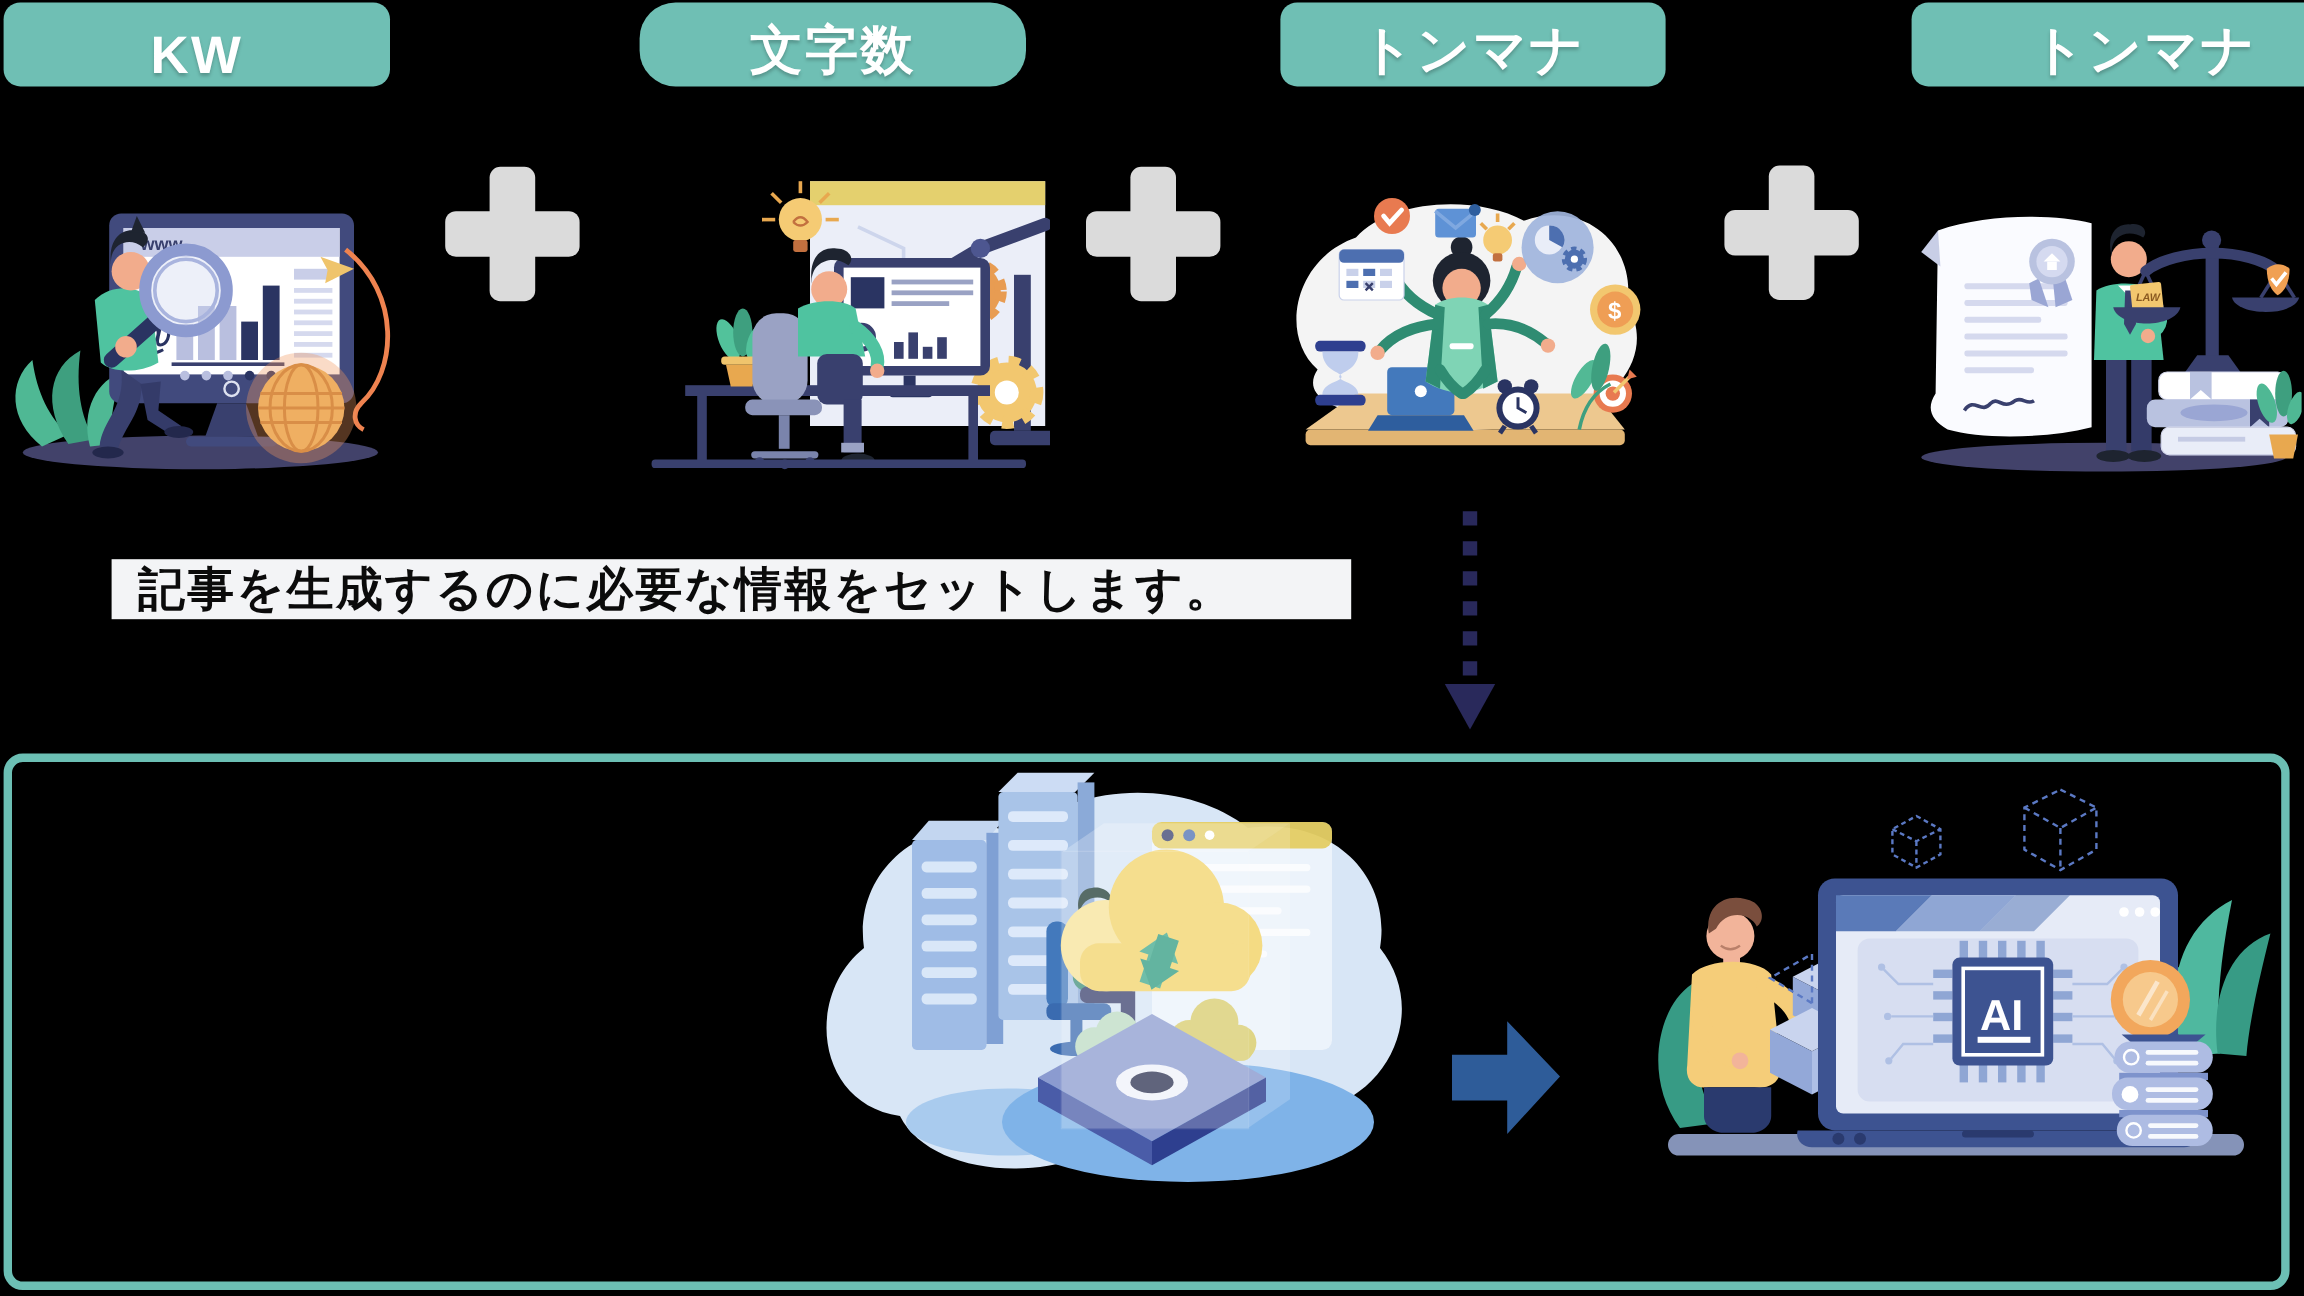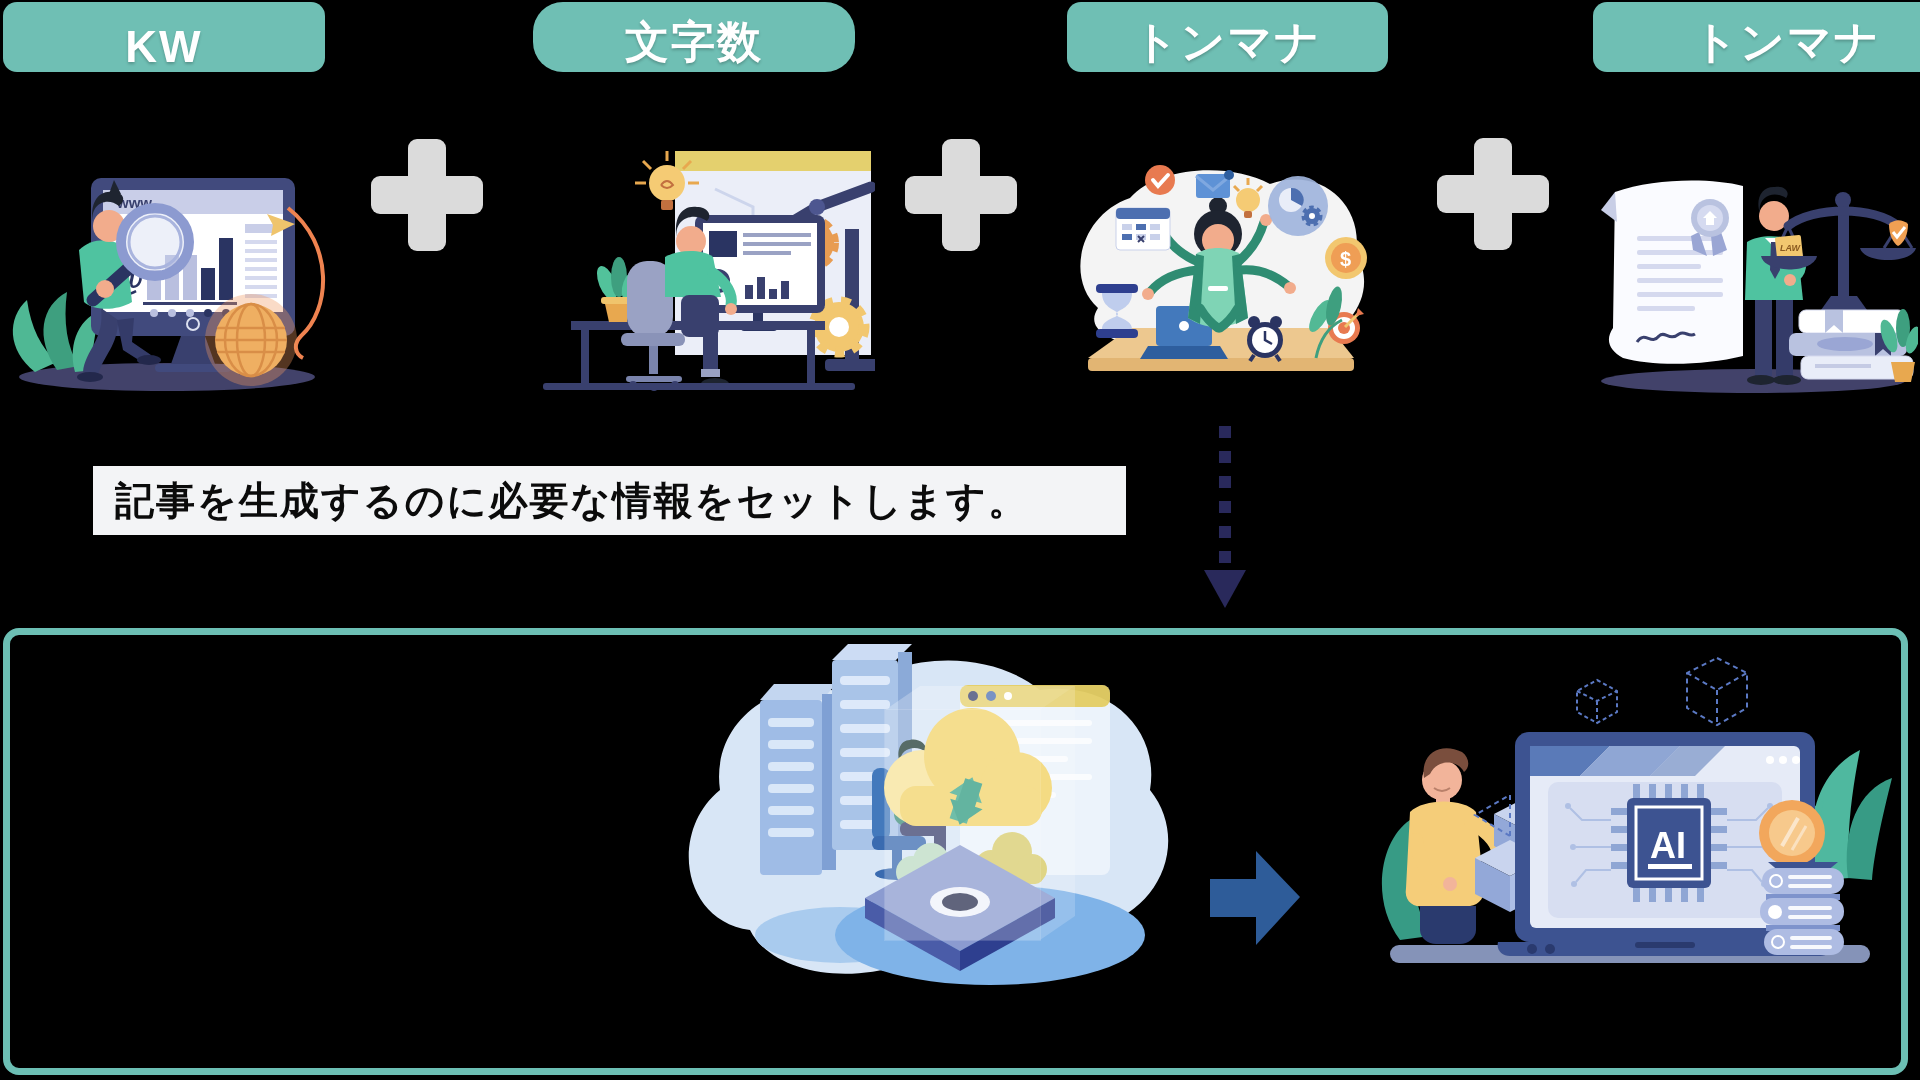--- a/index.html
+++ b/index.html
@@ -16,21 +16,21 @@
   .b4{left:1593px;width:388px;}
 
   .plus{position:absolute;width:112px;height:112px;}
   .plus .v{position:absolute;left:37px;top:0;width:38px;height:112px;border-radius:9px;background:#DBDBDB;}
   .plus .h{position:absolute;left:0;top:37px;width:112px;height:38px;border-radius:9px;background:#DBDBDB;}
   .p1{left:371px;top:139px;} .p2{left:905px;top:139px;} .p3{left:1437px;top:138px;}
 
   .ill{position:absolute;}
   .ill svg{display:block;width:100%;height:100%;}
 
-  .caption{position:absolute;left:93px;top:466px;width:1033px;height:69px;
+  .caption{position:absolute;left:93px;top:466px;width:1033px;height:50px;
            background:#F3F4F6;display:flex;align-items:center;
            padding:0 22px;box-sizing:border-box;
            font-size:39px;font-weight:bold;color:#0b0b0b;letter-spacing:2px;white-space:nowrap;}
 
   .down-arrow{position:absolute;left:1200px;top:418px;width:50px;height:200px;}
   .result-box{position:absolute;left:3px;top:628px;width:1905px;height:447px;
               border:7px solid #6CBFB4;border-radius:16px;box-sizing:border-box;background:transparent;}
   .ill-cloud{left:660px;top:640px;width:520px;height:380px;}
   .right-arrow{position:absolute;left:1202px;top:845px;width:100px;height:105px;}
   .ill-ai{left:1380px;top:640px;width:520px;height:330px;}

